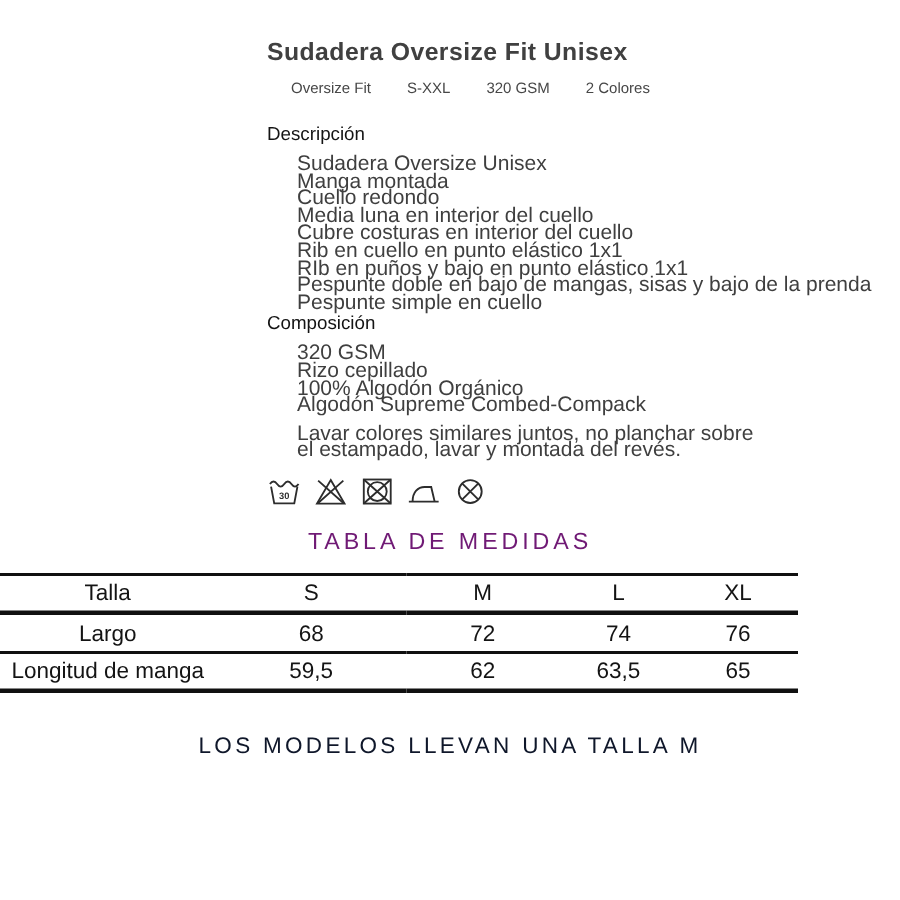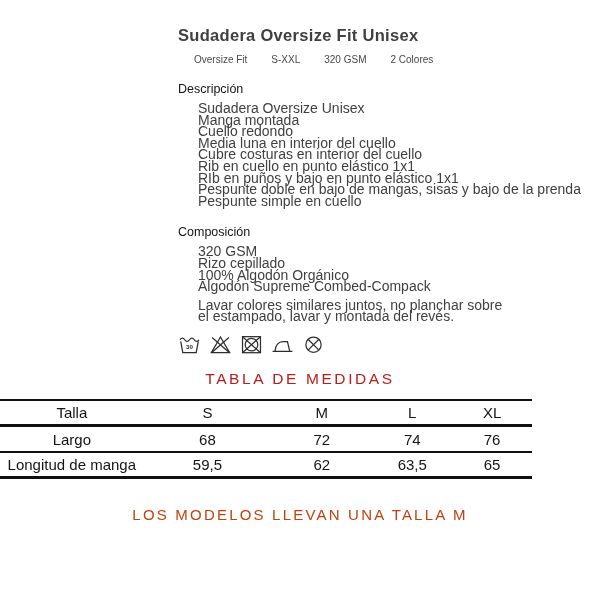--- a/index.html
+++ b/index.html
@@ -30,21 +30,21 @@
     font-size: 10px;
     color: #474747;
     margin-left: 16px;
   }
   .section-heading {
     font-size: 12.5px;
     font-weight: normal;
     color: #141414;
   }
   .h-desc { margin-top: 17px; }
-  .h-comp { margin-top: 18px; }
+  .h-comp { margin-top: 1px; }
   .h-care { margin-top: 11px; }
   .lines { margin-top: 7px; }
   .lines div {
     font-size: 14px;
     line-height: 11.6px;
     color: #3f3f3f;
     margin-left: 20px;
   }
   .care-icons {
     display: flex;
@@ -59,21 +59,21 @@
     font-family: "Liberation Sans", sans-serif;
     font-size: 6.5px; font-weight: bold;
   }
 
   .table-title {
     margin-top: 15px;
     text-align: center;
     font-size: 15.5px;
     font-weight: 400;
     letter-spacing: 2.6px;
-    color: #b91c1c;
+    color: #701a75;
   }
 
   table.size-table {
     width: 532px;
     margin-top: 11px;
     border-collapse: collapse;
     border-top: 2px solid #101010;
     font-size: 15px;
     color: #141414;
   }
@@ -86,21 +86,21 @@
   }
   table.size-table tr.header-row th { border-bottom: 3px solid #101010; }
   table.size-table tr:last-child td { border-bottom: 3px solid #101010; }
 
   .footer-note {
     margin-top: 27px;
     text-align: center;
     font-size: 15px;
     font-weight: 400;
     letter-spacing: 2.2px;
-    color: #c2410c;
+    color: #0f172a;
   }
 </style>
 </head>
 <body>
 
 <div class="sheet">
 
   <div class="product-info">
     <div class="title">Sudadera Oversize Fit Unisex</div>
 

